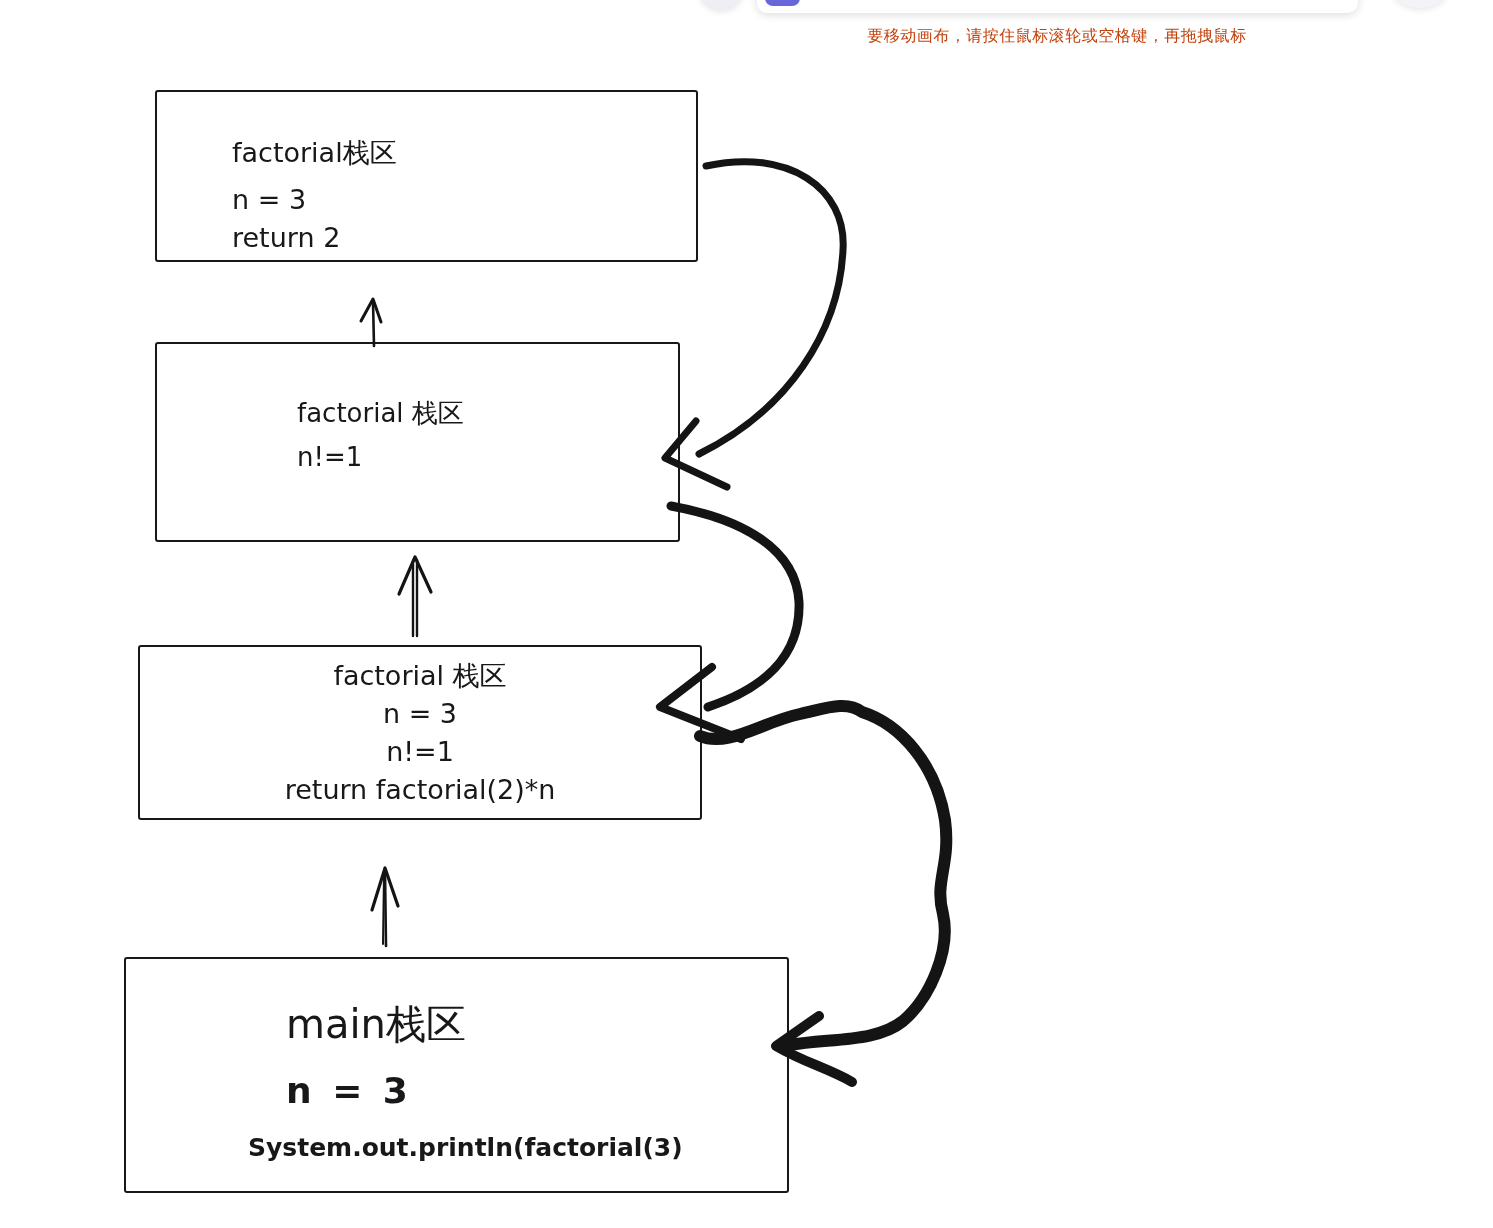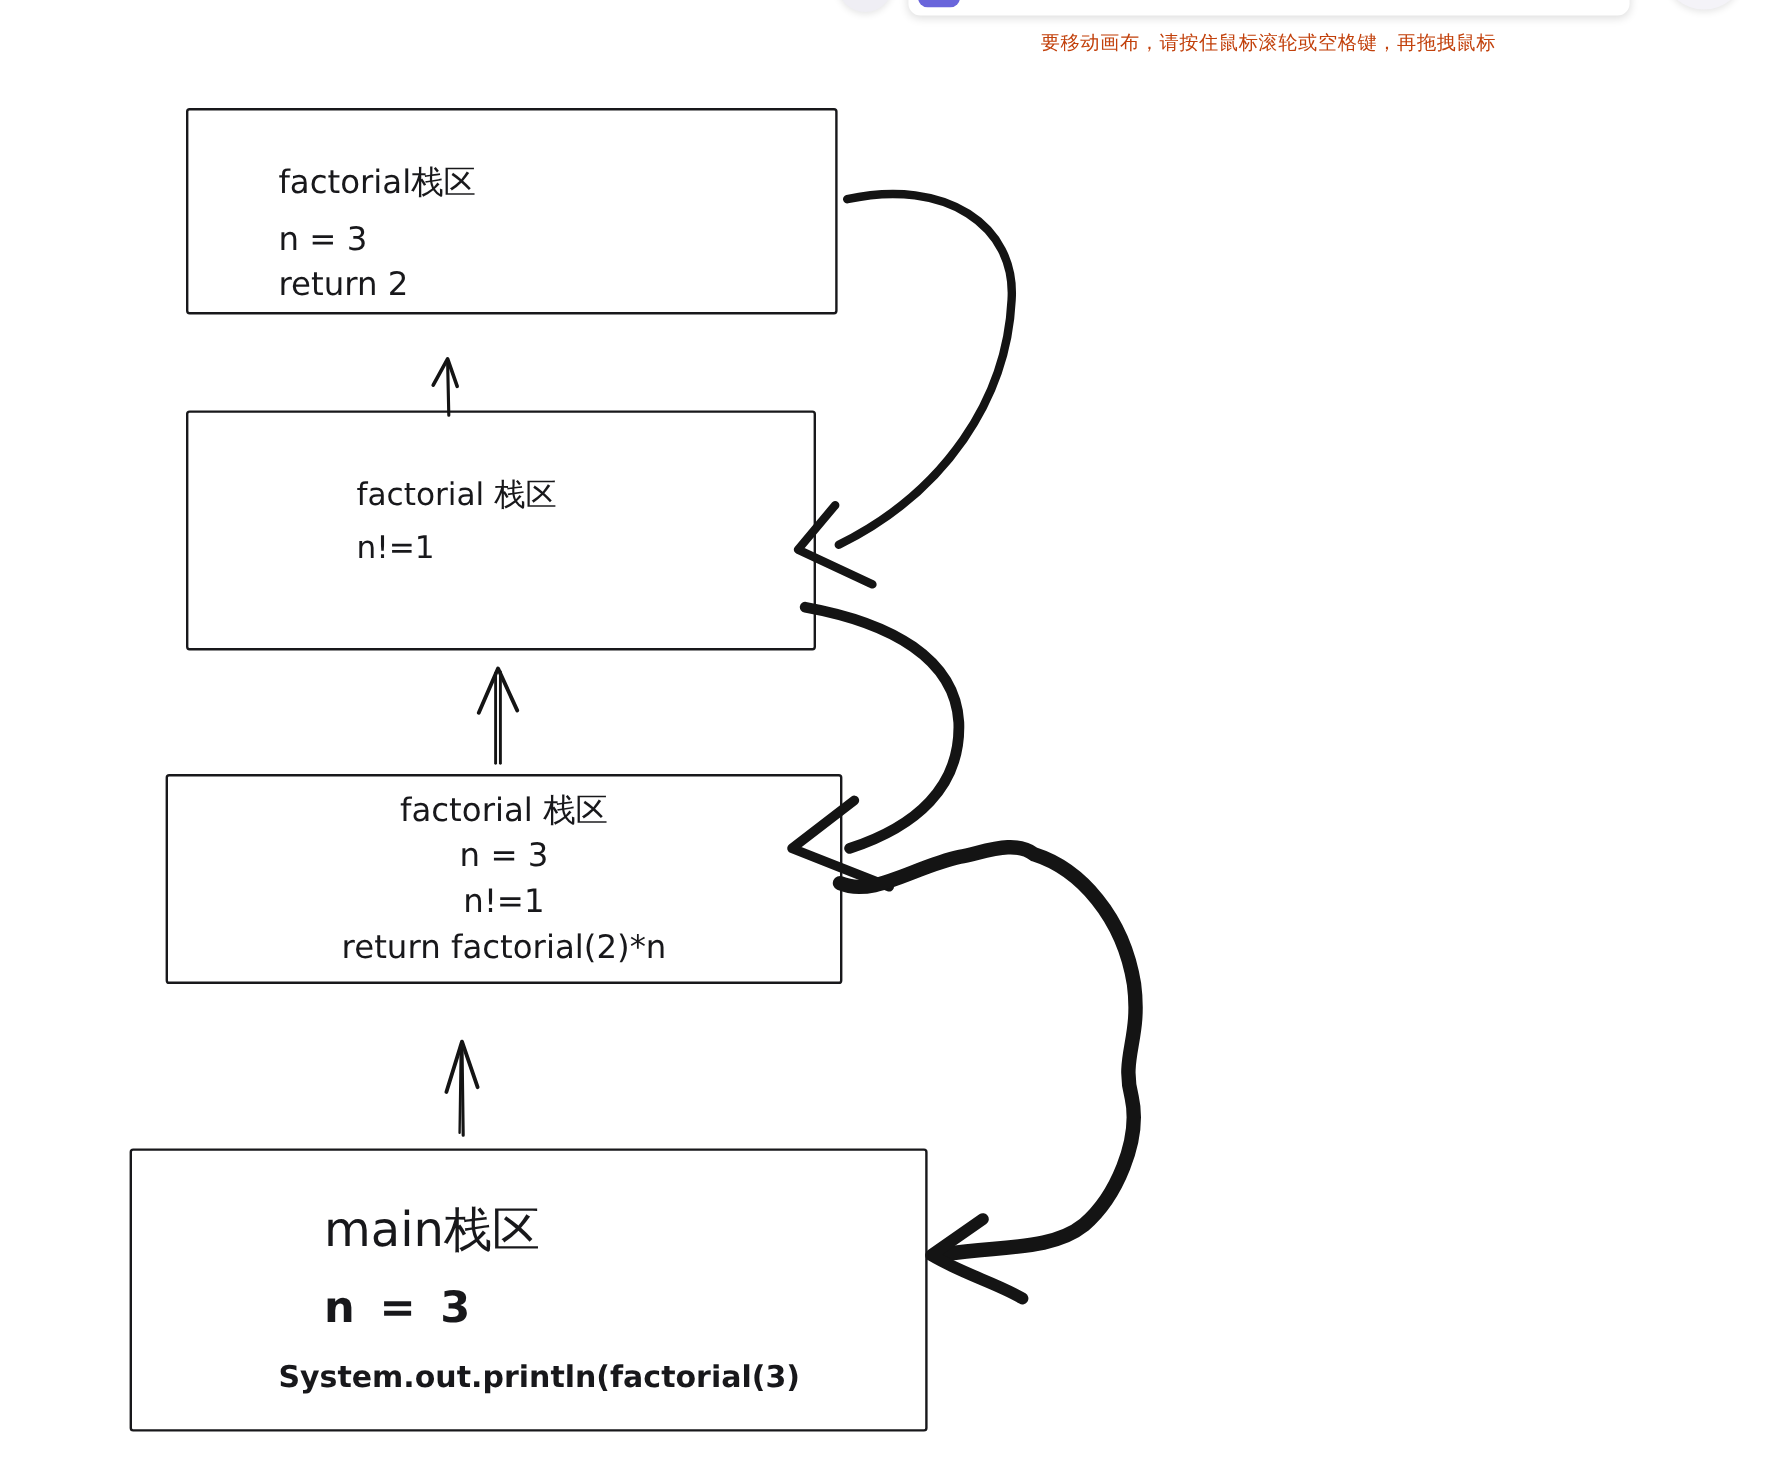--- a/index.html
+++ b/index.html
@@ -37,21 +37,21 @@
   .frame .t-line{white-space:pre;}
   #frame-n1{left:155px;top:90px;width:543px;height:172px;padding:42px 0 0 75px;}
   #frame-n1 .title{font-size:29px;margin-bottom:9px;}
   #frame-n1 .t-line{font-size:27px;line-height:38px;}
   #frame-n2{left:155px;top:342px;width:525px;height:200px;padding:50px 0 0 140px;}
   #frame-n2 .title{font-size:28px;margin-bottom:6px;}
   #frame-n2 .t-line{font-size:26px;line-height:38px;}
   #frame-n3{left:138px;top:645px;width:564px;height:175px;padding-top:10px;text-align:center;}
   #frame-n3 .title{font-size:27px;line-height:38px;}
   #frame-n3 .t-line{font-size:27px;line-height:38px;}
-  #frame-main{left:108px;top:957px;width:665px;height:236px;padding-top:38px;}
+  #frame-main{left:124px;top:957px;width:665px;height:236px;padding-top:38px;}
   #frame-main .title{font-size:40px;margin-left:160px;}
   #frame-main .line-big{font-size:36px;font-weight:bold;margin:18px 0 0 160px;letter-spacing:4px;}
   #frame-main .line-code{font-size:25px;margin:22px 0 0 122px;font-weight:bold;}
   
   #arrows{position:absolute;left:0;top:0;}
   #arrows path{fill:none;stroke:#141414;stroke-linecap:round;stroke-linejoin:round;}
 </style>
 </head>
 <body>
 

